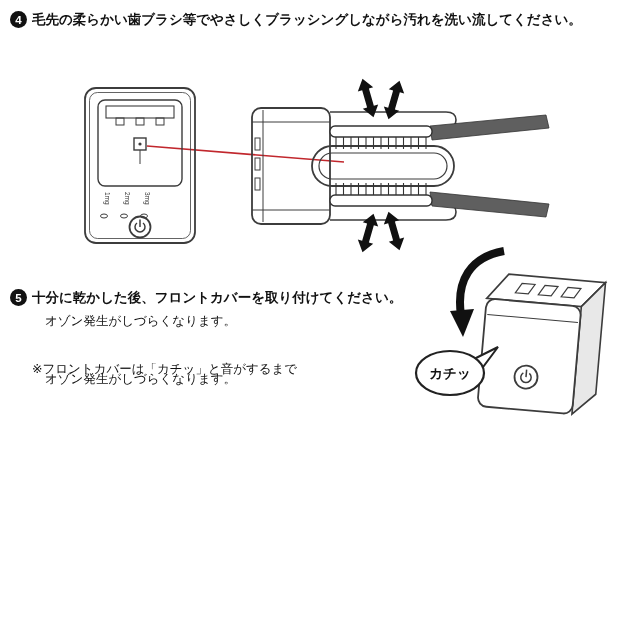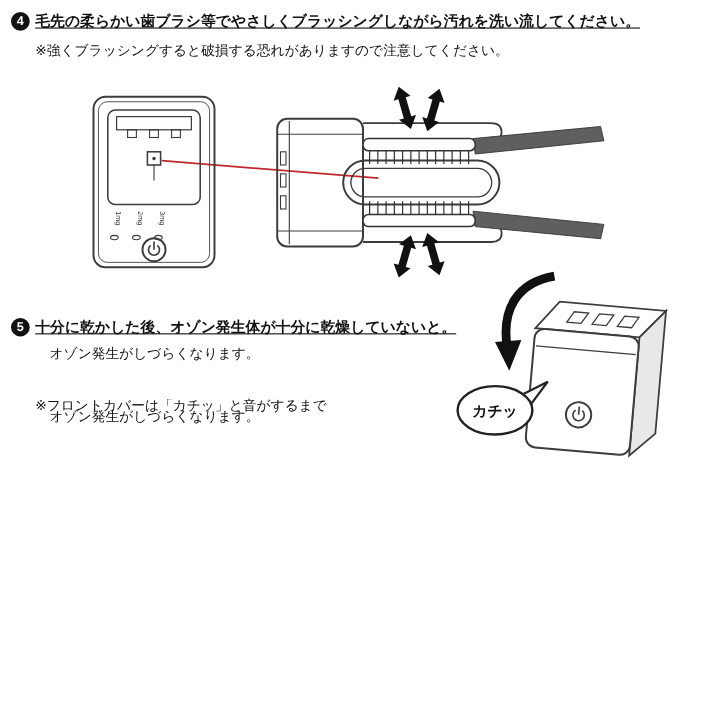--- a/index.html
+++ b/index.html
@@ -10,21 +10,21 @@
     color:#111;
   }
   .page { position:relative; width:640px; height:640px; background:#fff; overflow:hidden; }
 
   .step-header { position:absolute; left:10px; display:flex; align-items:flex-start; gap:5px; }
   .badge {
     flex:0 0 auto; width:17px; height:17px; border-radius:50%;
     background:#111; color:#fff; font-weight:bold; font-size:11.5px;
     display:flex; align-items:center; justify-content:center; margin-top:1px;
   }
-  .heading { font-size:13.5px; font-weight:bold; white-space:nowrap; line-height:19px; letter-spacing:0;text-decoration:underline; }
+  .heading { font-size:13.5px; font-weight:bold; white-space:nowrap; line-height:19px; letter-spacing:0; }
   .note { position:absolute; left:32px; font-size:12.5px; line-height:18px; white-space:nowrap; }
   .note.indent { left:45px; }
   svg { position:absolute; }
   svg text { font-family:"Liberation Sans","DejaVu Sans",sans-serif; }
   #step4-header { top:10px; }
   #step4-note  { top:37px; }
   #ill4 { left:0; top:70px; }
   #step5-header { top:288px; }
   #s5n1 { top:312px; }
   #s5n2 { top:312px; }
@@ -34,21 +34,20 @@
 </style>
 </head>
 <body>
 
 <div class="page">
 
   <div class="step-header" id="step4-header">
     <span class="badge">4</span>
     <span class="heading">毛先の柔らかい歯ブラシ等でやさしくブラッシングしながら汚れを洗い流してください。</span>
   </div>
-  <div class="note" id="step4-note">※強くブラッシングすると破損する恐れがありますので注意してください。</div>
 
   <svg id="ill4" width="640" height="205" viewBox="0 0 640 205">
 
     <line x1="147" y1="76" x2="344" y2="92" stroke="#c1272d" stroke-width="1.6"></line>
 
     <g fill="none" stroke="#3c3c3c">
       <rect x="85" y="18" width="110" height="155" rx="11" stroke-width="1.8"></rect>
       <rect x="89.5" y="22.5" width="101" height="146" rx="8" stroke-width="0.8"></rect>
       <rect x="98" y="30" width="84" height="86" rx="7" stroke-width="1.4"></rect>
       <rect x="106" y="36" width="68" height="12" stroke-width="1.1"></rect>
@@ -127,21 +126,21 @@
     <g fill="#111" stroke="none">
       <path transform="translate(368,28) rotate(-16)" d="M0,-20 L8,-9 L3.5,-9 L3.5,9 L8,9 L0,20 L-8,9 L-3.5,9 L-3.5,-9 L-8,-9 Z"></path>
       <path transform="translate(394,30) rotate(16)" d="M0,-20 L8,-9 L3.5,-9 L3.5,9 L8,9 L0,20 L-8,9 L-3.5,9 L-3.5,-9 L-8,-9 Z"></path>
       <path transform="translate(368,163) rotate(16)" d="M0,-20 L8,-9 L3.5,-9 L3.5,9 L8,9 L0,20 L-8,9 L-3.5,9 L-3.5,-9 L-8,-9 Z"></path>
       <path transform="translate(394,161) rotate(-16)" d="M0,-20 L8,-9 L3.5,-9 L3.5,9 L8,9 L0,20 L-8,9 L-3.5,9 L-3.5,-9 L-8,-9 Z"></path>
     </g>
   </svg>
 
   <div class="step-header" id="step5-header">
     <span class="badge">5</span>
-    <span class="heading">十分に乾かした後、オゾン発生体が十分に乾燥していないと。</span>
+    <span class="heading">十分に乾かした後、フロントカバーを取り付けてください。</span>
   </div>
   <div class="note indent" id="s5n2">オゾン発生がしづらくなります。</div>
   <div class="note" id="s5n3">※フロントカバーは「カチッ」と音がするまで</div>
   <div class="note indent" id="s5n4">オゾン発生がしづらくなります。</div>
 
   <svg id="ill5" width="230" height="195" viewBox="0 0 230 195">
     <g transform="rotate(5 130 100)" fill="none" stroke="#3c3c3c">
       <polygon points="75,60 95,34 192,34 170,60" fill="#fff" stroke-width="1.6"></polygon>
       <polygon points="170,60 192,34 192,146 170,168" fill="#e8e8e8" stroke-width="1.6"></polygon>
       <rect x="75" y="60" width="95" height="108" rx="9" fill="#fff" stroke-width="1.8"></rect>

